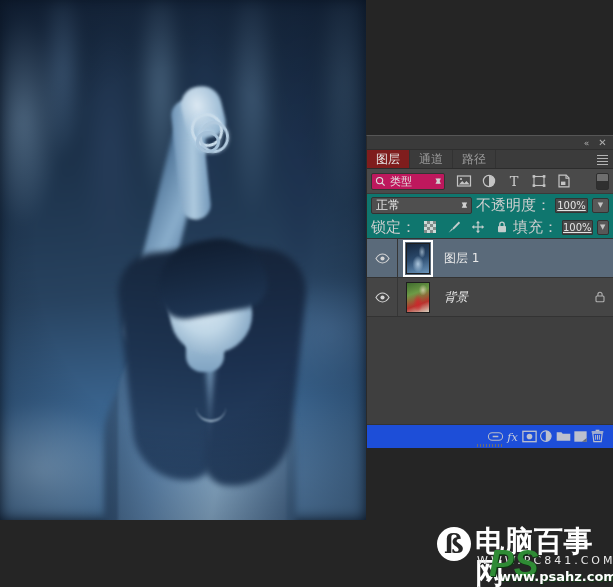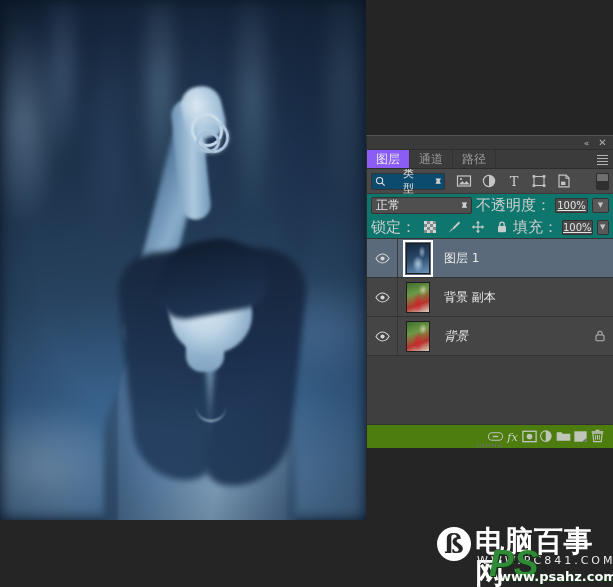--- a/index.html
+++ b/index.html
@@ -137,36 +137,36 @@
 
   .panel-tabs{
     height:19px; background:#3b3b3b; display:flex; align-items:stretch;
     position:relative; border-bottom:1px solid #2c2c2c;
   }
   .tab{
     padding:0 9px; display:flex; align-items:center;
     font-size:12px; color:#9a9a9a; background:#3b3b3b;
     border-right:1px solid #323232;
   }
-  .tab.active{ background:#8b5cf6; color:#e6e6e6; }
+  .tab.active{ background:#7f1d1d; color:#e6e6e6; }
   .panel-menu{
     position:absolute; right:3px; top:3px; width:16px; height:13px;
     display:flex; flex-direction:column; justify-content:center; gap:2px;
     padding-left:3px;
   }
   .panel-menu i{ display:block; height:1px; background:#b4b4b4; width:11px; }
 
   .filter-row{
     height:25px; background:#4a4a4a; display:flex; align-items:center;
     padding:0 4px; gap:0; border-bottom:1px solid #3a3a3a;
   }
   .filter-select{
-    width:74px; height:17px; background:#0c4a6e;
+    width:74px; height:17px; background:#be185d;
     border:1px solid #333; border-radius:2px;
-    display:flex; align-items:center; gap:17px; padding:0 3px;
+    display:flex; align-items:center; gap:4px; padding:0 3px;
     font-size:11px; color:#e2e2e2;
   }
   .mini-search{ width:11px; height:11px; flex:0 0 auto; }
   .spin{
     margin-left:auto; display:flex; flex-direction:column; gap:1px; line-height:0;
     color:#d0d0d0; font-size:7px;
   }
   .filter-icons{ display:flex; align-items:center; gap:9px; margin-left:11px; }
   .fi{ width:16px; height:16px; opacity:.92; }
   .toggle-sw{
@@ -232,21 +232,21 @@
       radial-gradient(ellipse 6px 8px at 16px 7px, rgba(235,215,190,.7), rgba(235,215,190,0) 70%),
       linear-gradient(160deg,#3f6b2e,#6d9a46 35%,#b8322c 70%,#d8d2c0);
   }
   .layer-name{
     margin-left:10px; font-size:12px; color:#e9e9e9; flex:1;
   }
   .layer-name.italic{ font-style:italic; }
   .lock-badge{ width:14px; height:14px; opacity:.85; }
 
   .panel-footer{
-    height:24px; background:#4d7c0f; border-top:1px solid #333;
+    height:24px; background:#1d4ed8; border-top:1px solid #333;
     display:flex; align-items:center; justify-content:flex-end; 
     padding-right:7px;
   }
   .ft{ width:17px; height:17px; opacity:.9; }
   .grip{
     position:absolute; left:50%; transform:translateX(-50%); bottom:1px;
     width:26px; height:3px;
     background:repeating-linear-gradient(90deg,#6d6d6d 0 1px, transparent 1px 3px);
   }
 
@@ -422,32 +422,20 @@
           <path d="M8 .8C4 .8 1 5.5 1 5.5s3 4.7 7 4.7 7-4.7 7-4.7S12 .8 8 .8z" fill="none" stroke="#d6d6d6" stroke-width="1.1"></path>
           <circle cx="8" cy="5.5" r="2.2" fill="#d6d6d6"></circle>
         </svg>
       </div>
       <div class="thumb-wrap">
         <div class="thumb thumb-blue selected-thumb"></div>
       </div>
       <span class="layer-name">图层 1</span>
     </div>
 
-    <div class="layer-row">
-      <div class="eye-cell">
-        <svg width="15" height="11" viewBox="0 0 16 11">
-          <path d="M8 .8C4 .8 1 5.5 1 5.5s3 4.7 7 4.7 7-4.7 7-4.7S12 .8 8 .8z" fill="none" stroke="#d6d6d6" stroke-width="1.1"></path>
-          <circle cx="8" cy="5.5" r="2.2" fill="#d6d6d6"></circle>
-        </svg>
-      </div>
-      <div class="thumb-wrap">
-        <div class="thumb thumb-color"></div>
-      </div>
-      <span class="layer-name">背景 副本</span>
-    </div>
 
     <div class="layer-row">
       <div class="eye-cell">
         <svg width="15" height="11" viewBox="0 0 16 11">
           <path d="M8 .8C4 .8 1 5.5 1 5.5s3 4.7 7 4.7 7-4.7 7-4.7S12 .8 8 .8z" fill="none" stroke="#d6d6d6" stroke-width="1.1"></path>
           <circle cx="8" cy="5.5" r="2.2" fill="#d6d6d6"></circle>
         </svg>
       </div>
       <div class="thumb-wrap">
         <div class="thumb thumb-color"></div>

